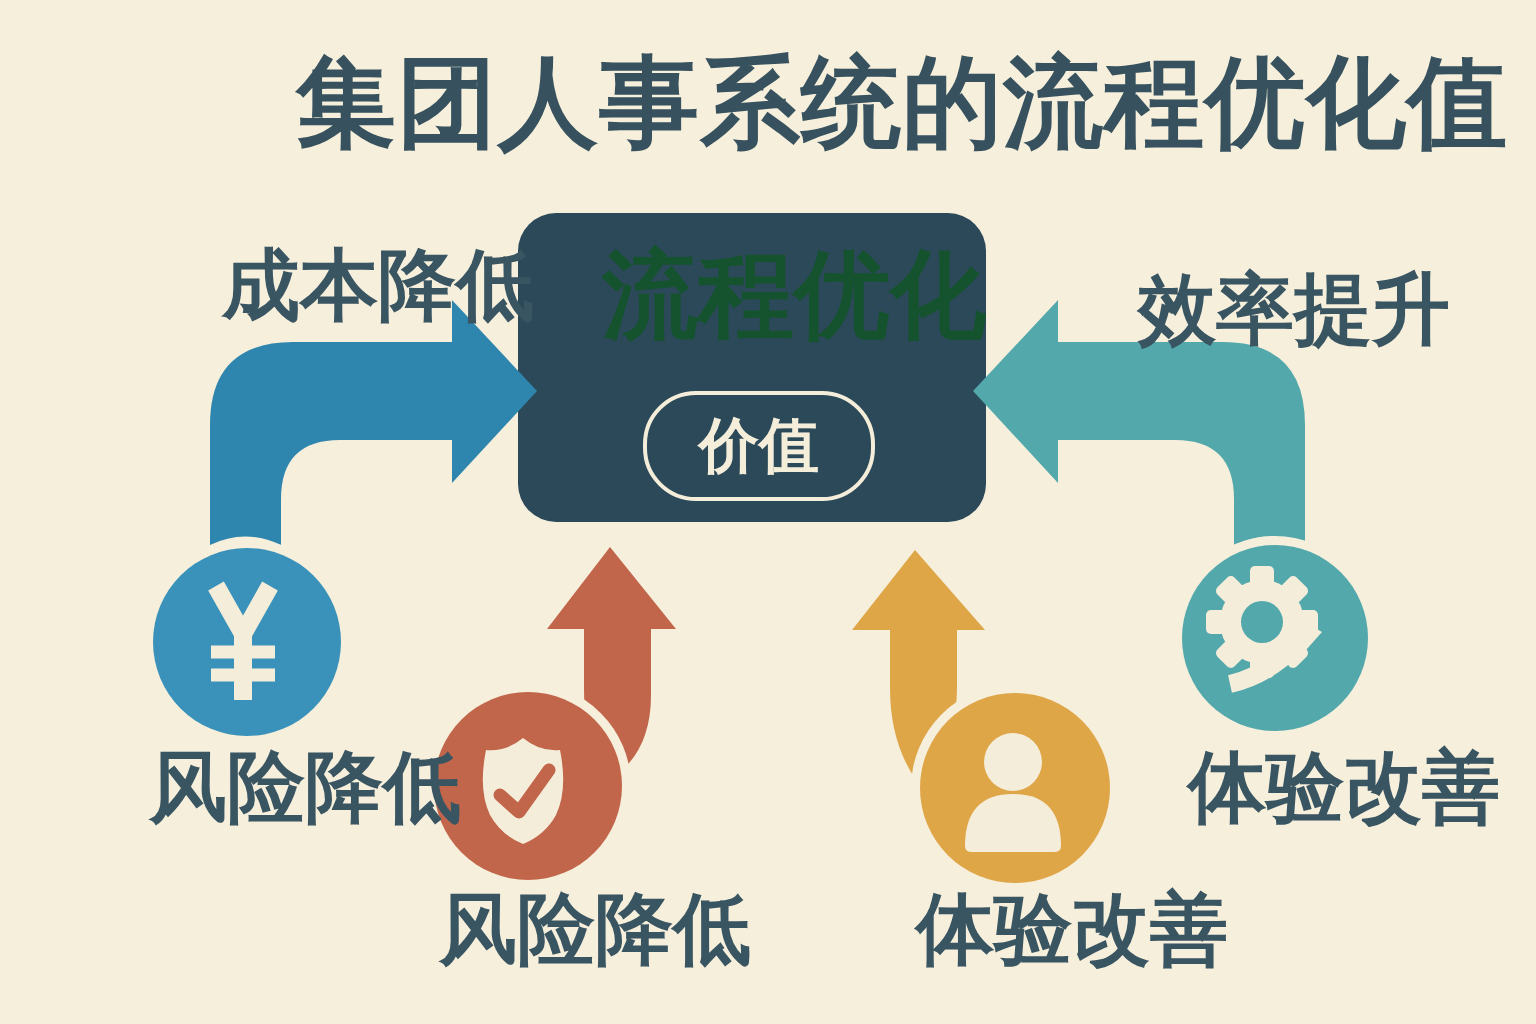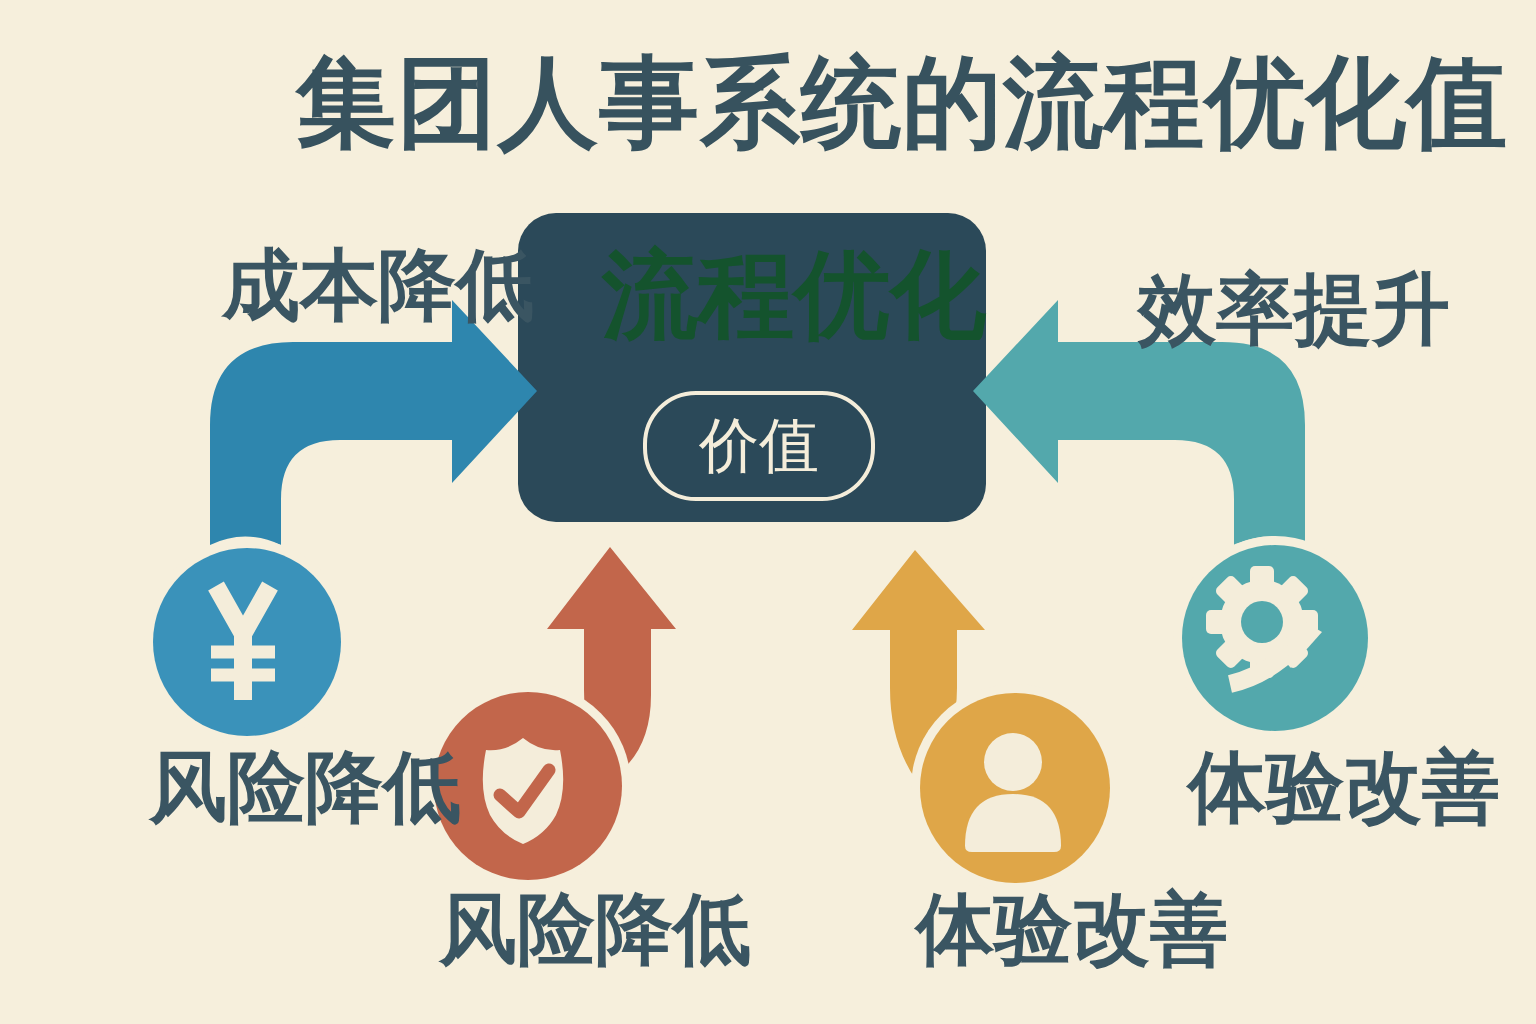--- a/index.html
+++ b/index.html
@@ -21,21 +21,21 @@
   .lbl-eff{left:1030px;top:229px;width:420px;margin-top:41px;}
   .lbl-risk-left{left:41px;top:748px;width:420px;}
   .lbl-risk-bottom{left:331px;top:890px;width:420px;}
   .lbl-exp-bottom{left:808px;top:890px;width:420px;}
   .lbl-exp-right{left:1080px;top:748px;width:420px;}
   .box-title{left:518px;top:247px;width:468px;font-size:96px;color:#14532d;}
   .badge{
     position:absolute;left:643px;top:391px;width:224px;height:102px;z-index:3;
     border:4px solid #f4edda;border-radius:53px;
     display:flex;align-items:center;justify-content:center;
-    font-size:60px;font-weight:400;color:#f4edda;
+    font-size:60px;font-weight:700;color:#f4edda;
   }
 </style>
 </head>
 <body>
 
 <div class="stage">
 
   <div class="center-box"></div>
 
   <svg width="1536" height="1024" viewBox="0 0 1536 1024">

